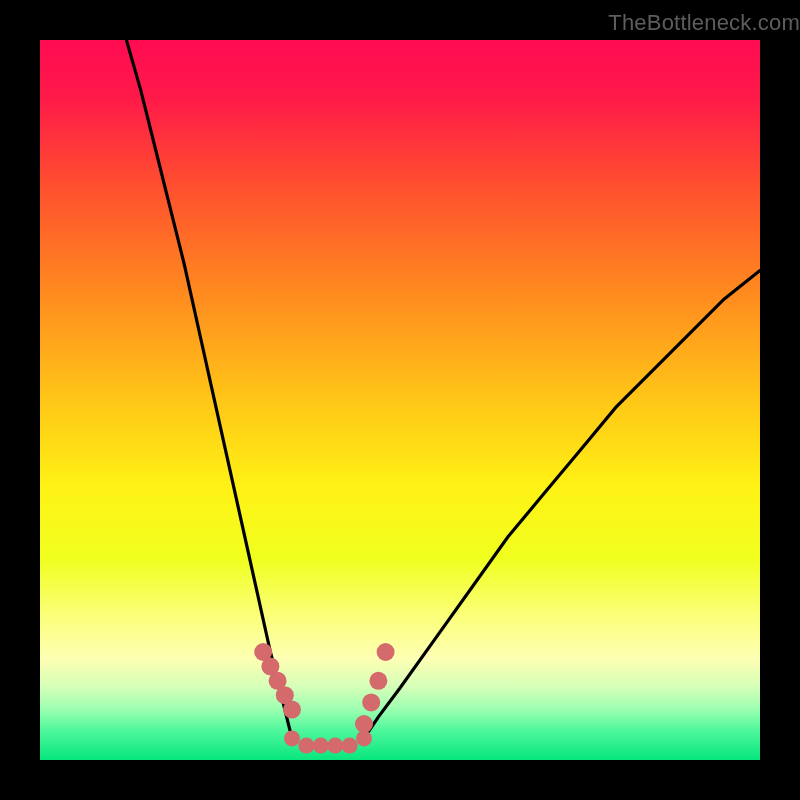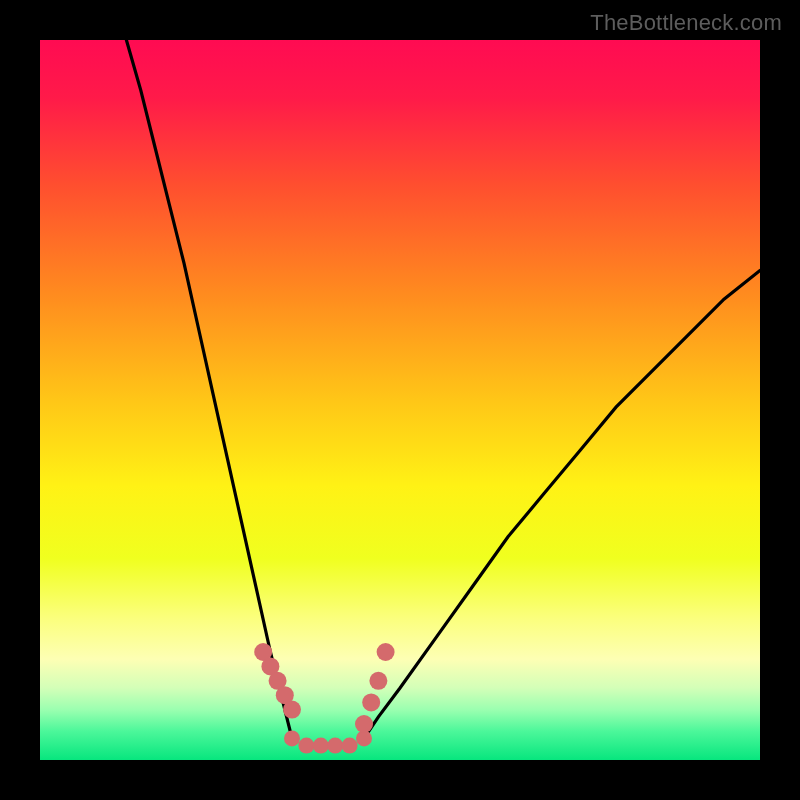--- a/index.html
+++ b/index.html
@@ -24,21 +24,21 @@
     height: 720px;
     overflow: hidden;
   }
   .gradient {
     position: absolute;
     inset: 0;
   }
   .watermark {
     position: absolute;
     top: 10px;
-    right: 18px;
+    right: 0;
     font-family: Arial, Helvetica, sans-serif;
     font-size: 22px;
     color: #5d5d5d;
     font-weight: 500;
     letter-spacing: 0.2px;
   }
   svg.curve {
     position: absolute;
     inset: 0;
     width: 100%;

